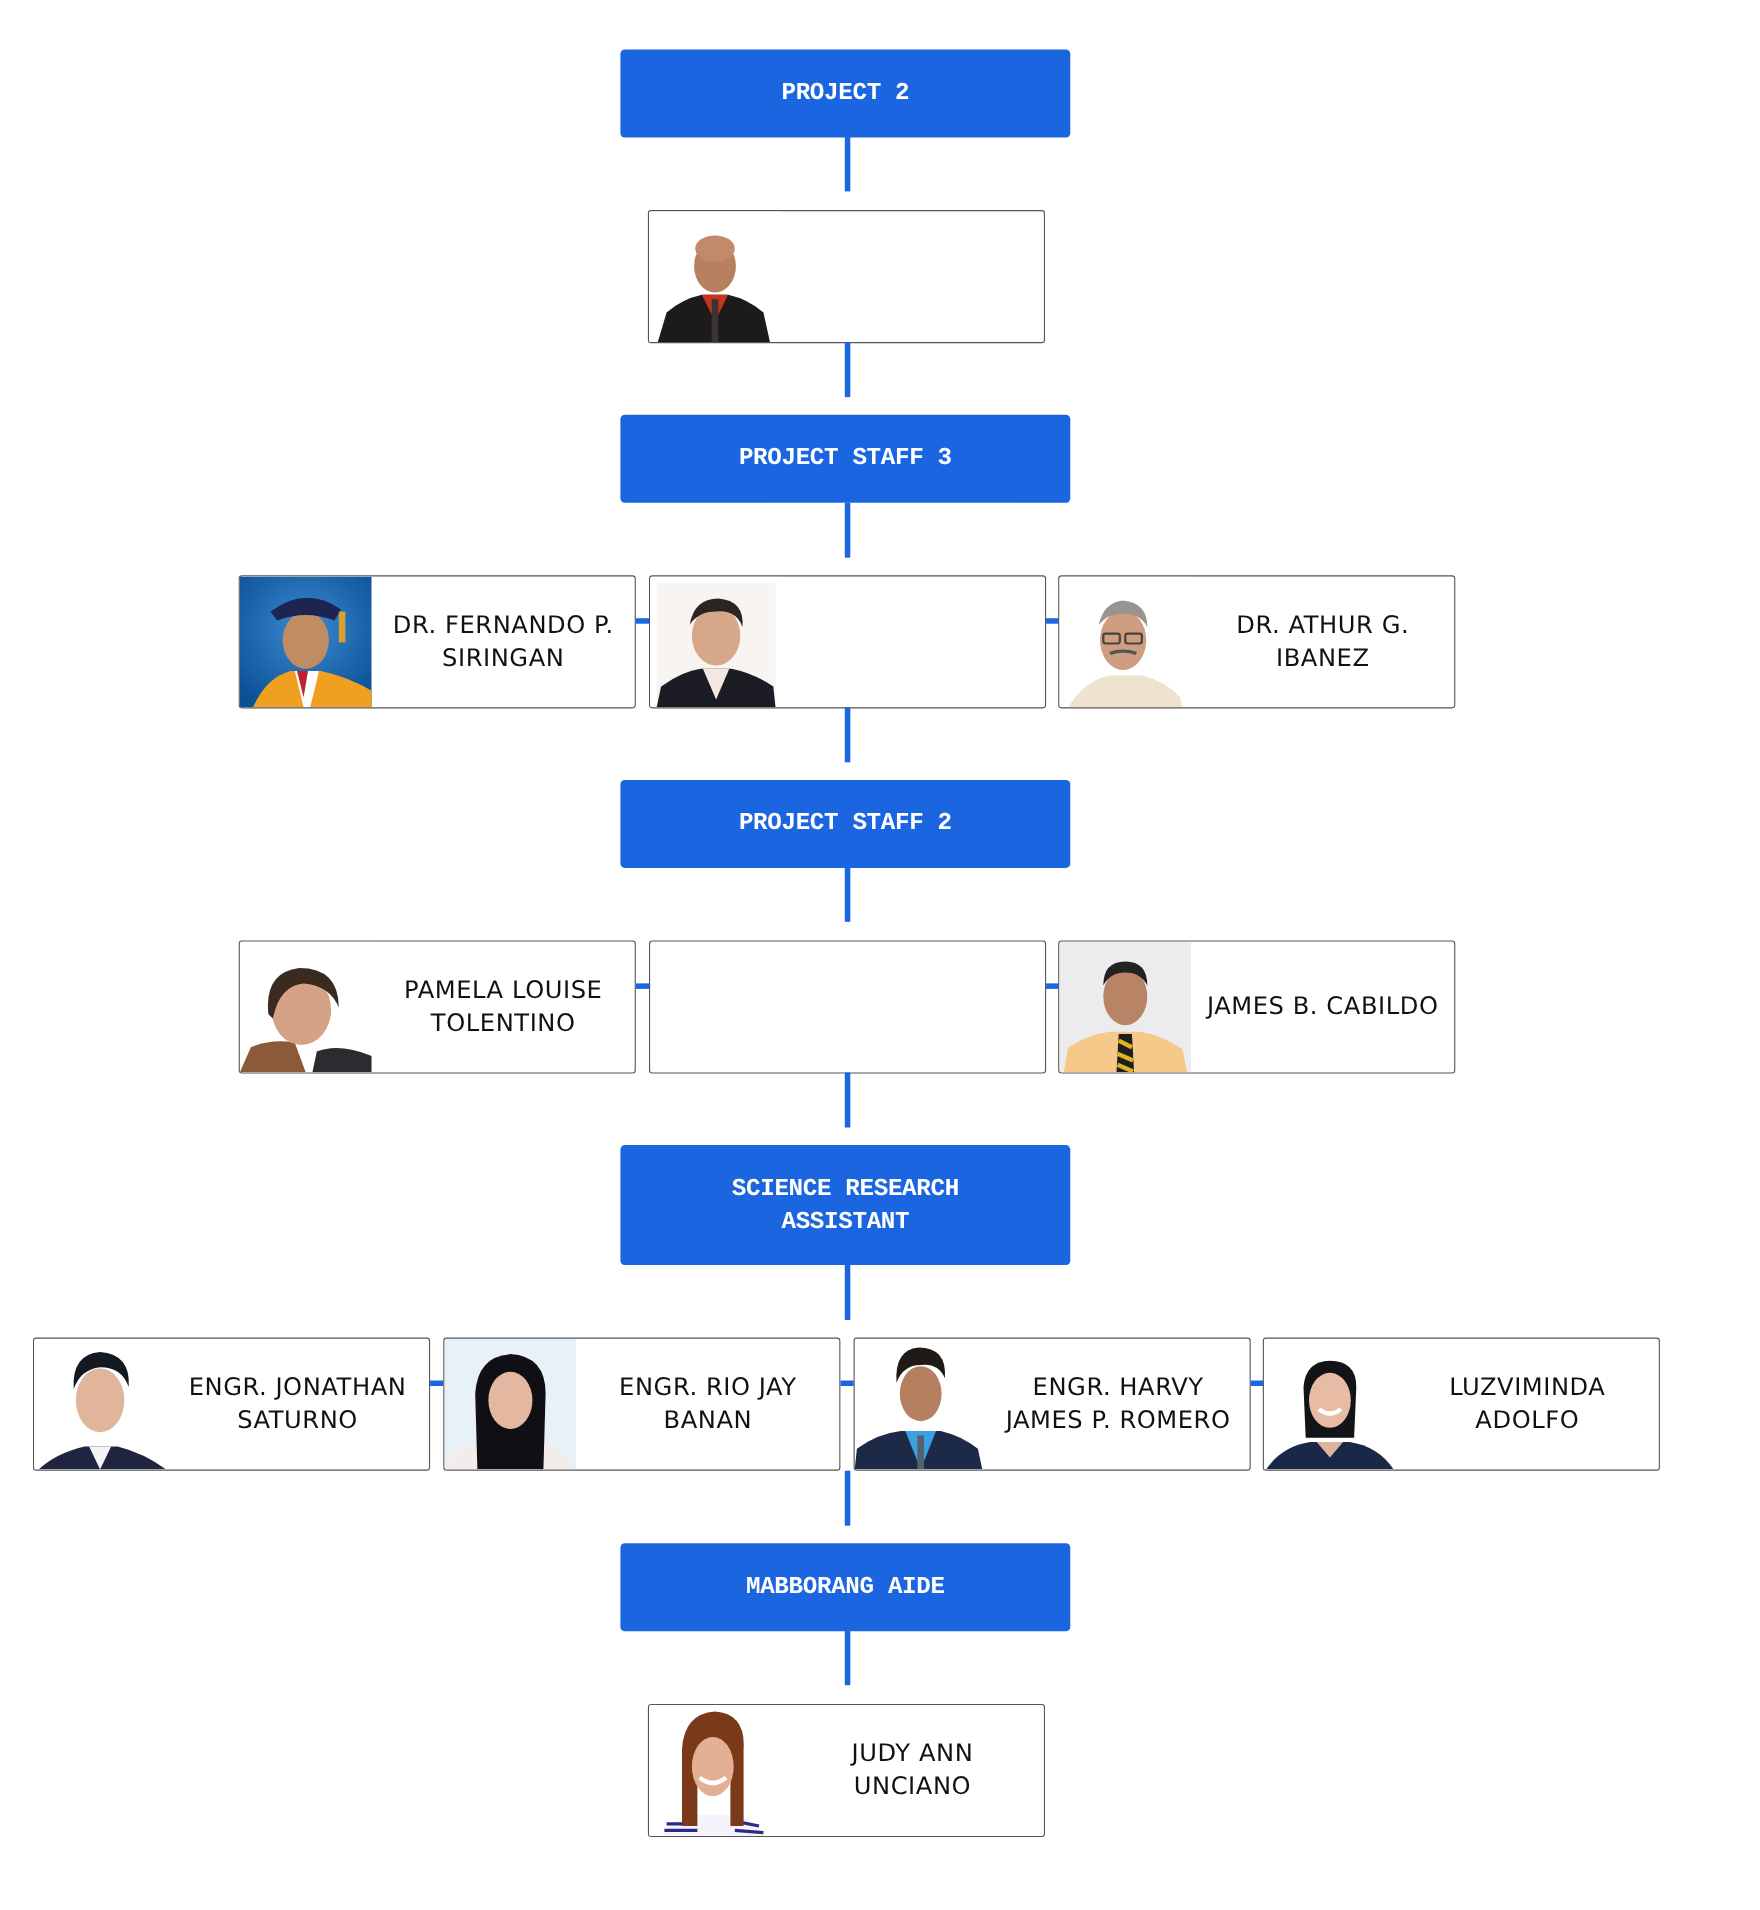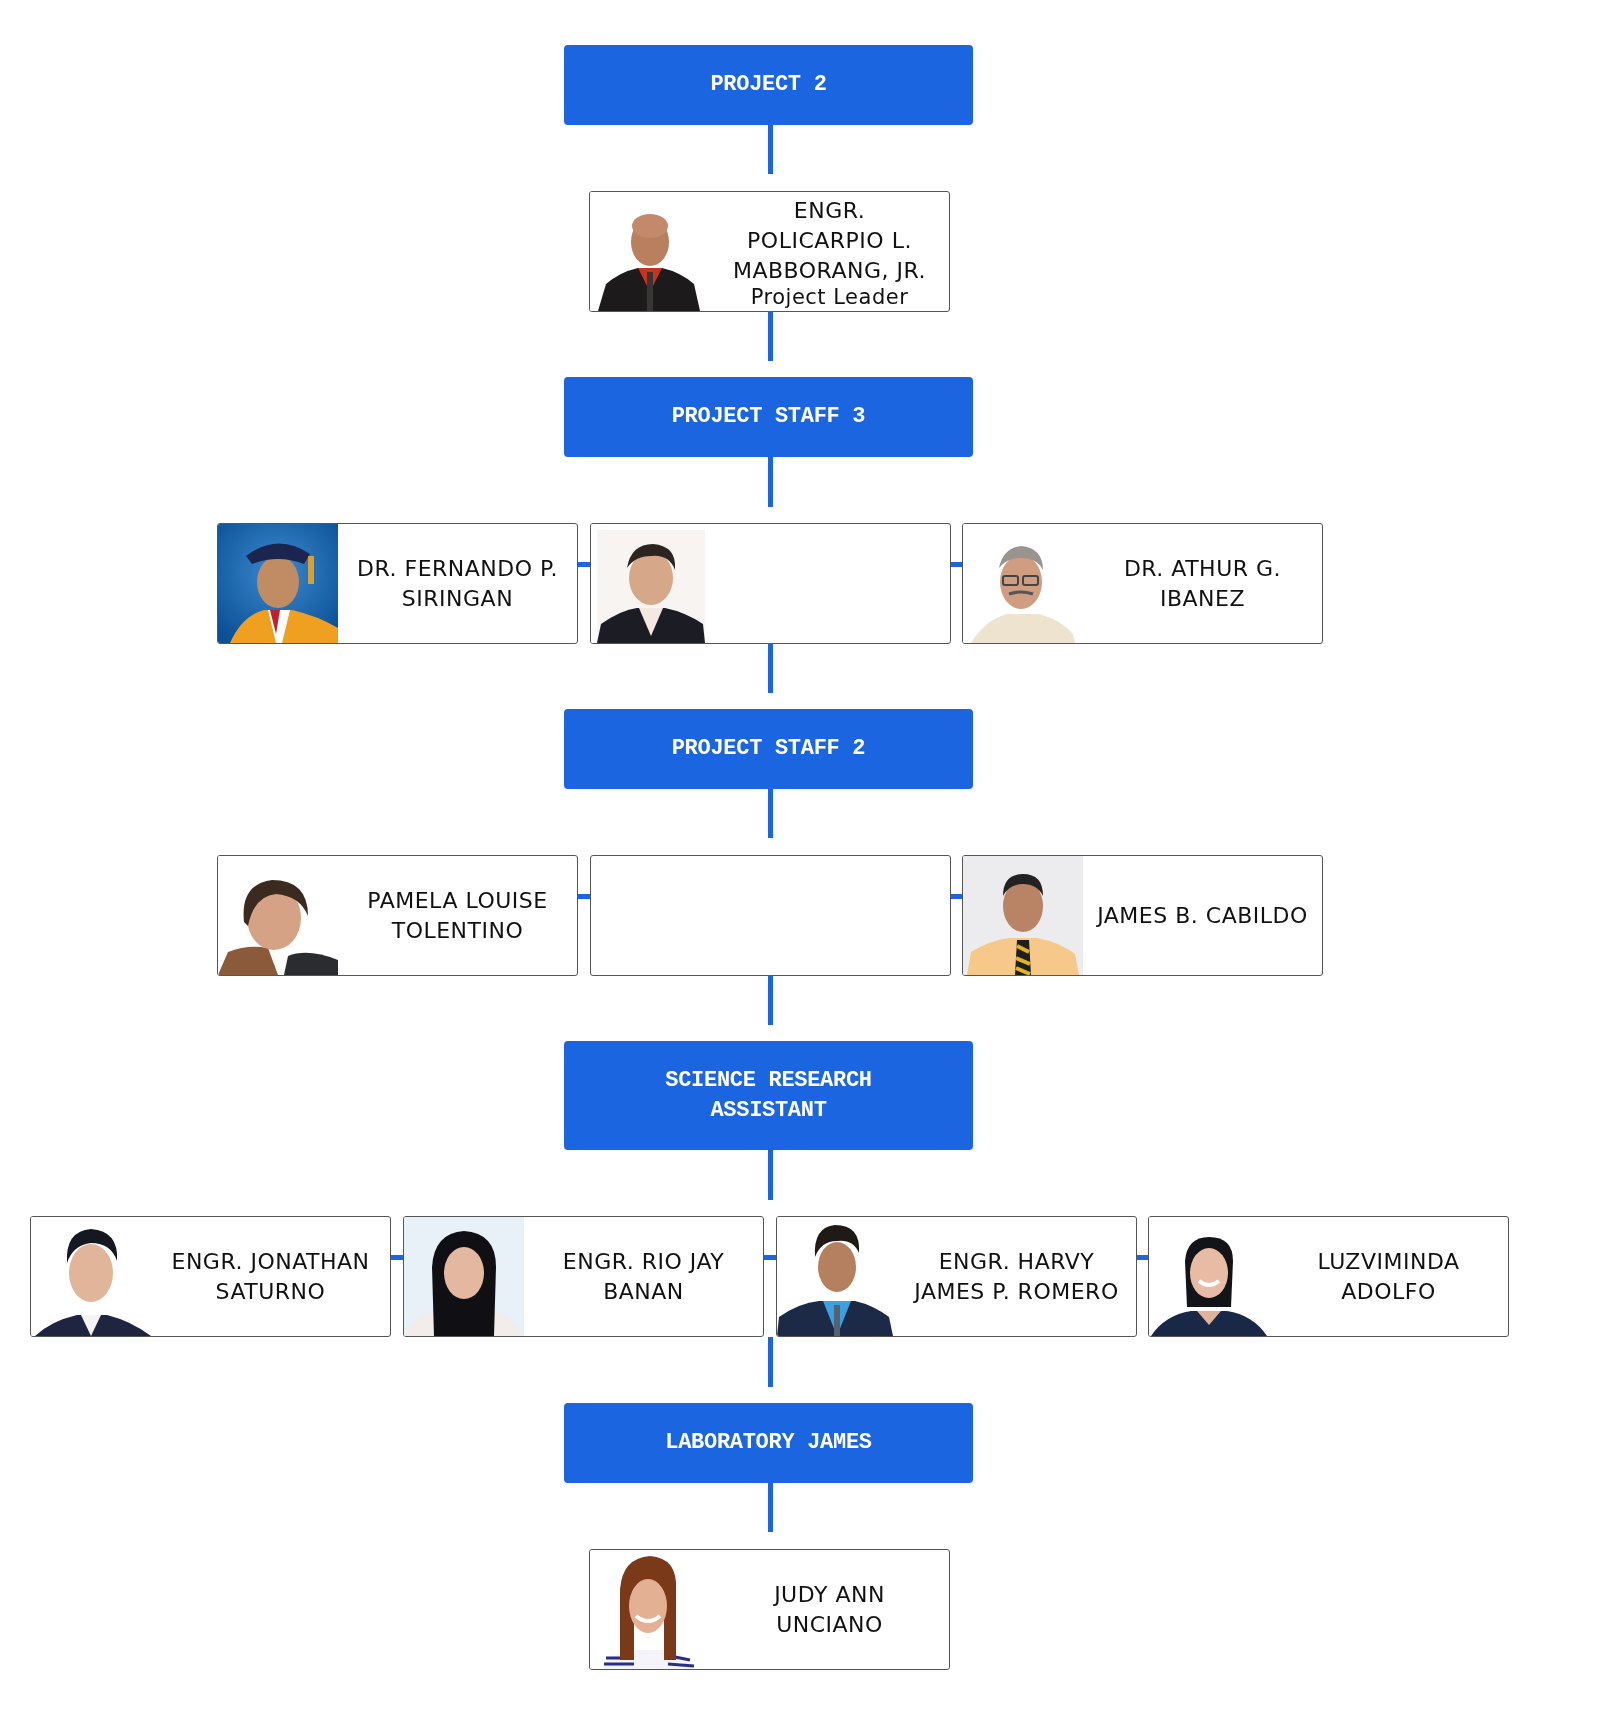--- a/index.html
+++ b/index.html
@@ -42,26 +42,20 @@
   <div class="photo">
     <svg viewBox="0 0 120 119">
       <rect width="120" height="119" fill="#fff"></rect>
       <path d="M8 119 L16 92 Q30 80 48 76 L72 76 Q90 80 104 92 L110 119 Z" fill="#1c1a1a"></path>
       <path d="M48 76 L60 100 L72 76 Z" fill="#c8321f"></path>
       <rect x="57" y="80" width="6" height="39" fill="#3a3535"></rect>
       <ellipse cx="60" cy="50" rx="19" ry="24" fill="#b98060"></ellipse>
       <ellipse cx="60" cy="34" rx="18" ry="12" fill="#c28a6a"></ellipse>
     </svg>
   </div>
-  <div class="name">
-    <span class="main">ENGR.
-POLICARPIO L.
-MABBORANG, JR.</span>
-    <span class="sub">Project Leader</span>
-  </div>
 </div>
 <div class="vline" style="top:311px;height:50px"></div>
 
 <div class="role" style="top:377px">
     <span style="white-space: pre-line;">PROJECT STAFF 3</span>
   </div>
 <div class="vline" style="top:457px;height:50px"></div>
 
 <div class="card" style="left:217px;top:523px">
   <div class="photo">
@@ -234,21 +228,21 @@
     </svg>
   </div>
   <div class="name">
       <span class="main">LUZVIMINDA
 ADOLFO</span>
     </div>
 </div>
 <div class="vline" style="top:1337px;height:50px"></div>
 
 <div class="role" style="top:1403px">
-    <span style="white-space: pre-line;">LABORATORY JAMES</span>
+    <span style="white-space: pre-line;">MABBORANG AIDE</span>
   </div>
 <div class="vline" style="top:1482px;height:50px"></div>
 
 <div class="card" style="left:589px;top:1549px">
   <div class="photo">
     <svg viewBox="0 0 120 119">
       <rect width="120" height="119" fill="#fff"></rect>
       <path d="M12 119 Q20 104 40 100 L80 100 Q96 104 104 119 Z" fill="#f4f4fa"></path>
       <path d="M16 108 L40 108 M14 114 L44 114 M80 106 L100 110 M78 114 L104 116" stroke="#2a2c8a" stroke-width="3"></path>
       <path d="M30 110 L30 40 Q32 8 60 6 Q88 8 86 40 L86 110 L74 110 L74 50 L44 50 L44 110 Z" fill="#7a3a1a"></path>

